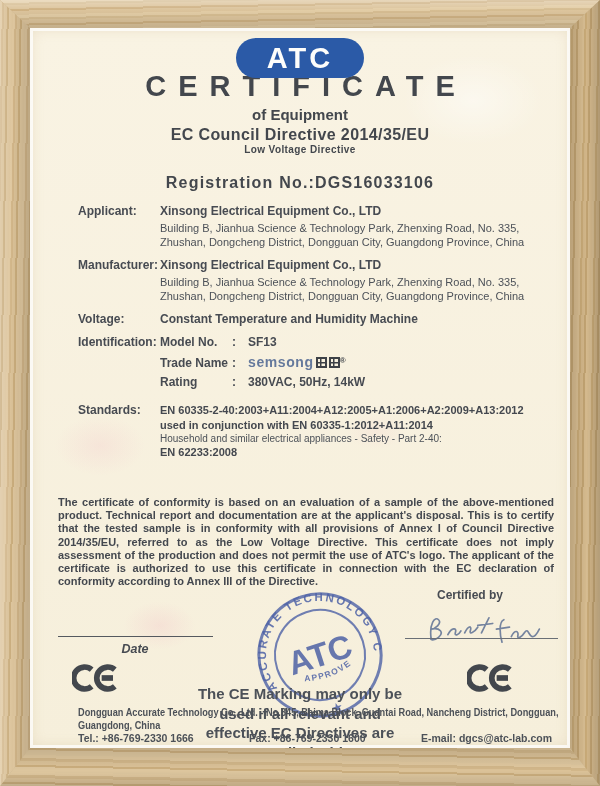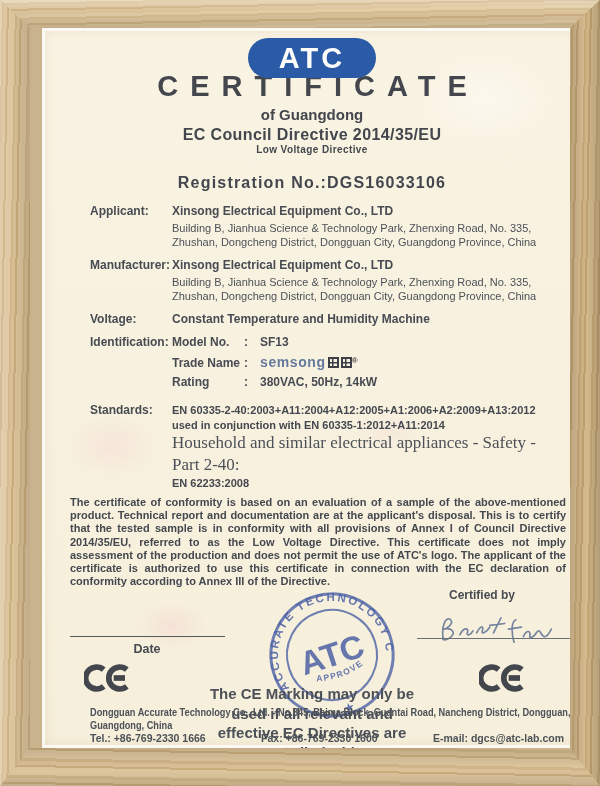--- a/index.html
+++ b/index.html
@@ -42,21 +42,20 @@
   
   .paper{
     position:absolute;left:30px;top:28px;width:540px;height:720px;z-index:1;
     background:
       radial-gradient(70px 45px at 82% 10%, rgba(255,255,255,.45), rgba(255,255,255,0)),
       radial-gradient(45px 30px at 13% 58%, rgba(235,125,168,.10), rgba(235,125,168,0)),
       radial-gradient(36px 24px at 24% 83%, rgba(235,125,168,.12), rgba(235,125,168,0)),
       radial-gradient(30px 18px at 64% 56%, rgba(235,125,168,.07), rgba(235,125,168,0)),
       linear-gradient(#f9f3e3,#f6efdb);
     box-shadow: inset 0 0 0 3px rgba(255,255,255,.75), inset 0 0 14px rgba(180,150,105,.25);
-    margin-left: 12px;
   }
   
   .atc-pill{
     position:absolute;left:50%;top:10px;transform:translateX(-50%);
     width:128px;height:40px;border-radius:21px;background:#2b5aa7;z-index:3;
     color:#fdfdfb;font-weight:bold;font-size:29px;line-height:40px;text-align:center;letter-spacing:3px;
   }
   .hdr{position:absolute;left:0;width:100%;text-align:center;font-weight:bold;color:#43474d;}
   .cert-title{top:42px;font-size:29px;letter-spacing:12px;text-indent:12px;z-index:2;}
   .hdr-sub{top:78px;font-size:15px;}
@@ -75,33 +74,33 @@
   .cjk-box{
     display:inline-block;width:11px;height:11px;margin-left:2px;vertical-align:-1px;
     border:2px solid #3d4147;box-sizing:border-box;
     background:
       linear-gradient(#3d4147 0 0) 50% 0/1.5px 100% no-repeat,
       linear-gradient(#3d4147 0 0) 0 50%/100% 1.5px no-repeat;
   }
   .reg-mark{font-size:8px;vertical-align:4px;color:#3d4147;}
   .std{line-height:1.3;color:#4c5158;}
   .std-b{font-weight:bold;font-size:11px;color:#44484f;}
-  .std-r{font-size:17px;font-family:Liberation Serif, serif;}
+  .std-r{font-size:10px;}
   
   .declaration{
     position:absolute;left:28px;top:468px;width:496px;margin:0;
     font-size:11px;font-weight:bold;line-height:1.2;text-align:justify;color:#44484f;
   }
   
   .certified-by{position:absolute;left:407px;top:560px;width:100px;text-align:left;font-weight:bold;font-size:12px;}
   .signature{position:absolute;left:388px;top:578px;width:140px;height:48px;}
   .sign-line{position:absolute;left:375px;top:610px;width:153px;border-top:1.5px solid #6a6f76;}
   .date-value{position:absolute;left:25px;top:592px;width:160px;text-align:center;font-weight:bold;font-size:12.5px;}
   .date-underline{position:absolute;left:28px;top:608px;width:155px;border-top:1.5px solid #55595f;}
-  .date-label{position:absolute;left:25px;top:614px;width:160px;text-align:center;font-weight:bold;font-size:12.5px;}
+  .date-label{position:absolute;left:25px;top:614px;width:160px;text-align:center;font-weight:bold;font-size:12.5px;font-style:italic;}
   .stamp{position:absolute;left:220px;top:557px;width:140px;height:140px;mix-blend-mode:multiply;}
   
   .ce-mark{position:absolute;width:52px;height:40px;}
   .ce-left{left:42px;top:630px;}
   .ce-right{left:437px;top:630px;}
   .ce-note{position:absolute;left:150px;top:656px;width:240px;text-align:center;font-weight:bold;font-size:15px;line-height:1.3;color:#4c5158;}
   .company{position:absolute;left:48px;top:678px;width:530px;font-weight:bold;font-size:10px;line-height:1.3;
     transform:scaleX(.92);transform-origin:0 0;white-space:nowrap;color:#4c5158;}
   .contact{position:absolute;left:48px;top:704px;width:474px;display:flex;justify-content:space-between;
     font-weight:bold;font-size:10.5px;color:#4c5158;}
@@ -112,21 +111,21 @@
 
 <div class="rail rail-top"></div>
 <div class="rail rail-bottom"></div>
 <div class="rail rail-left"></div>
 <div class="rail rail-right"></div>
 
 <div class="paper">
 
   <div class="atc-pill"><span>ATC</span></div>
   <div class="hdr cert-title">CERTIFICATE</div>
-  <div class="hdr hdr-sub">of Guangdong</div>
+  <div class="hdr hdr-sub">of Equipment</div>
   <div class="hdr hdr-dir1">EC Council Directive 2014/35/EU</div>
   <div class="hdr hdr-dir2">Low Voltage Directive</div>
   <div class="hdr hdr-reg">Registration No.:DGS16033106</div>
 
   <div class="fields">
 
     <div class="frow">
       <div class="flabel">Applicant:</div>
       <div>
         <div class="fname">Xinsong Electrical Equipment Co., LTD</div>

